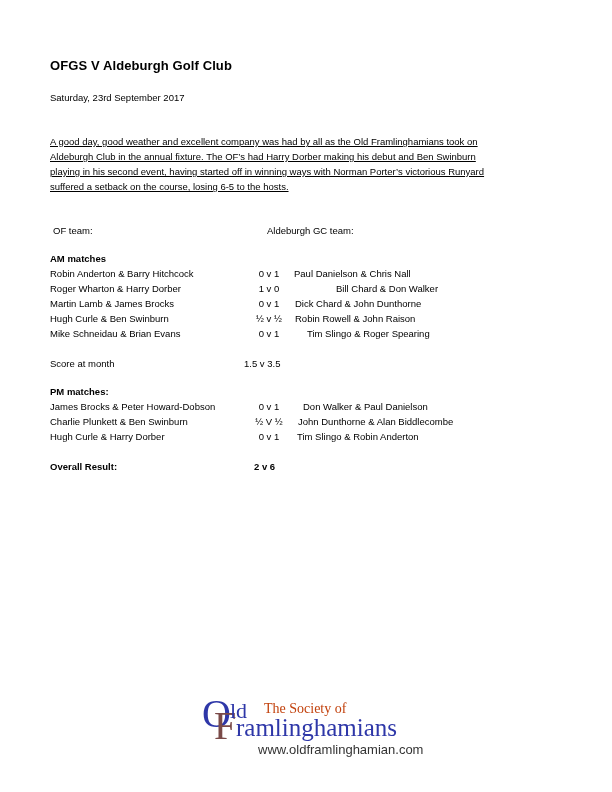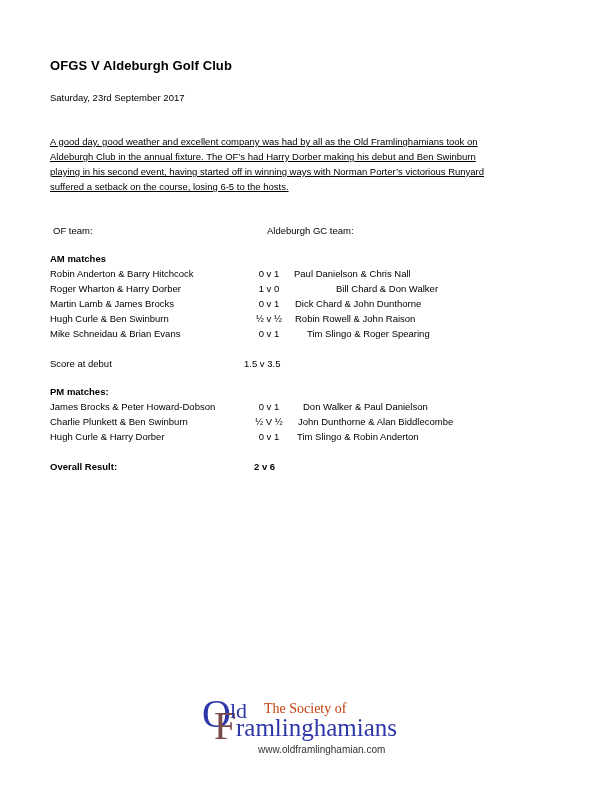--- a/index.html
+++ b/index.html
@@ -80,21 +80,21 @@
       left: 36px; top: 15px;
       font-family: "Liberation Serif", "DejaVu Serif", serif;
       font-size: 25px;
       color: #2e37a8;
       line-height: 25px;
     }
     .logo .url {
       position: absolute;
       left: 58px; top: 46px;
       font-family: "Liberation Sans", "DejaVu Sans", sans-serif;
-      font-size: 10px;
+      font-size: 13px;
       color: #333333;
       line-height: 8px;
     }
   </style>
 </head>
 <body>
 
 <div class="abs title">OFGS V Aldeburgh Golf Club</div>
 <div class="abs date">Saturday, 23rd September 2017</div>
 
@@ -129,21 +129,21 @@
   <div class="abs row col-of" style="top:313px;">Hugh Curle &amp; Ben Swinburn</div>
   <div class="abs row col-score" style="top:313px;">½ v ½</div>
   <div class="abs row" style="left:295px; top:313px;">Robin Rowell &amp; John Raison</div>
 </div>
 <div>
   <div class="abs row col-of" style="top:328px;">Mike Schneidau &amp; Brian Evans</div>
   <div class="abs row col-score" style="top:328px;">0 v 1</div>
   <div class="abs row" style="left:299px; top:328px;margin-left:8px;">Tim Slingo &amp; Roger Spearing</div>
 </div>
 
-<div class="abs row" style="left:50px; top:358px;">Score at debut</div>
+<div class="abs row" style="left:50px; top:358px;">Score at month</div>
 <div class="abs row" style="left:244px; top:358px;">1.5 v 3.5</div>
 
 <div class="abs sect" style="left:50px; top:386px;">PM matches:</div>
 
 <div>
   <div class="abs row col-of" style="top:401px;">James Brocks &amp; Peter Howard-Dobson</div>
   <div class="abs row col-score" style="top:401px;">0 v 1</div>
   <div class="abs row" style="left:303px; top:401px;">Don Walker &amp; Paul Danielson</div>
 </div>
 <div>

